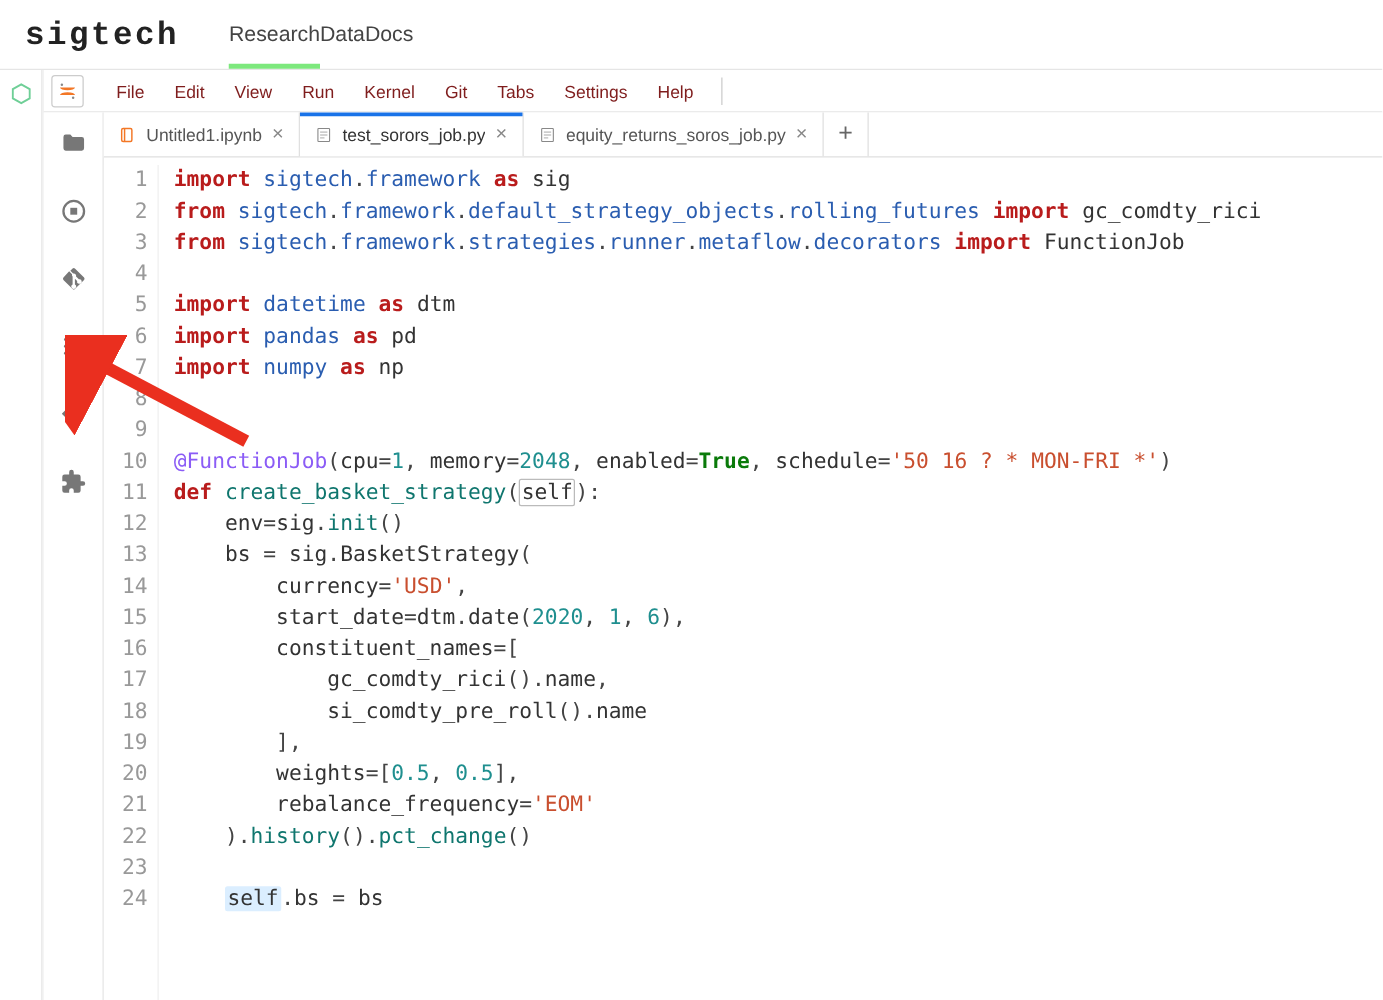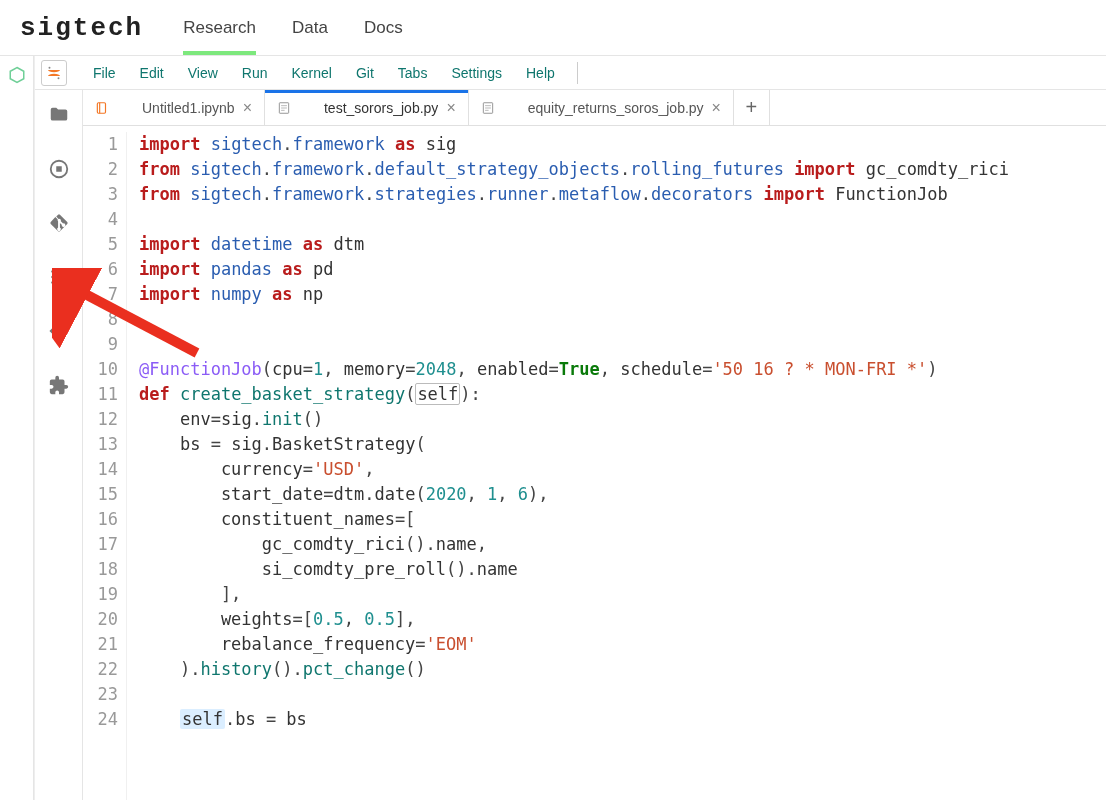--- a/index.html
+++ b/index.html
@@ -24,21 +24,21 @@
   }
   .brand {
     font-family: "Courier New", monospace;
     font-size: 26px;
     letter-spacing: 2px;
     font-weight: 600;
     color: #222;
     margin-right: 40px;
     font-stretch: expanded;
   }
-  .top-nav { display: flex; gap: 36px; }
+  .top-nav { display: flex; }
   .top-nav-item {
     font-size: 17px;
     color: #444;
     cursor: pointer;
     position: relative;
     padding: 16px 0;
   }
   .top-nav-item.active::after {
     content: "";
     position: absolute;
@@ -83,21 +83,21 @@
   .jupyter-logo {
     width: 26px; height: 26px;
     border: 1px solid #ccc;
     border-radius: 3px;
     display: flex; align-items: center; justify-content: center;
     margin-right: 10px;
   }
   .menu-item {
     padding: 4px 12px;
     font-size: 14px;
-    color: #0f766e;
+    color: #7f1d1d;
     cursor: pointer;
     border-radius: 2px;
   }
   .menu-divider { width:1px; height:22px; background:#ccc; margin:0 6px; }
 
   
   .ide-body { display: flex; flex: 1; min-height: 0; }
 
   .activity-bar {
     width: 48px;
@@ -151,21 +151,20 @@
     position:absolute; top:0; left:0; right:0;
     height:3px; background:#1a73e8;
   }
   .tab-icon { width:14px; height:14px; flex:0 0 auto; }
   .tab-label {
     font-size: 14px;
     white-space: nowrap;
     overflow: hidden;
     text-overflow: ellipsis;
     max-width: 200px;
-    margin-left: 25px;
   }
   .tab-close { font-size: 16px; color:#888; cursor:pointer; }
   .tab-add {
     width: 36px;
     display:flex; align-items:center; justify-content:center;
     font-size:20px; color:#666; cursor:pointer;
     border-right:1px solid #e0e0e0;
   }
 
   

